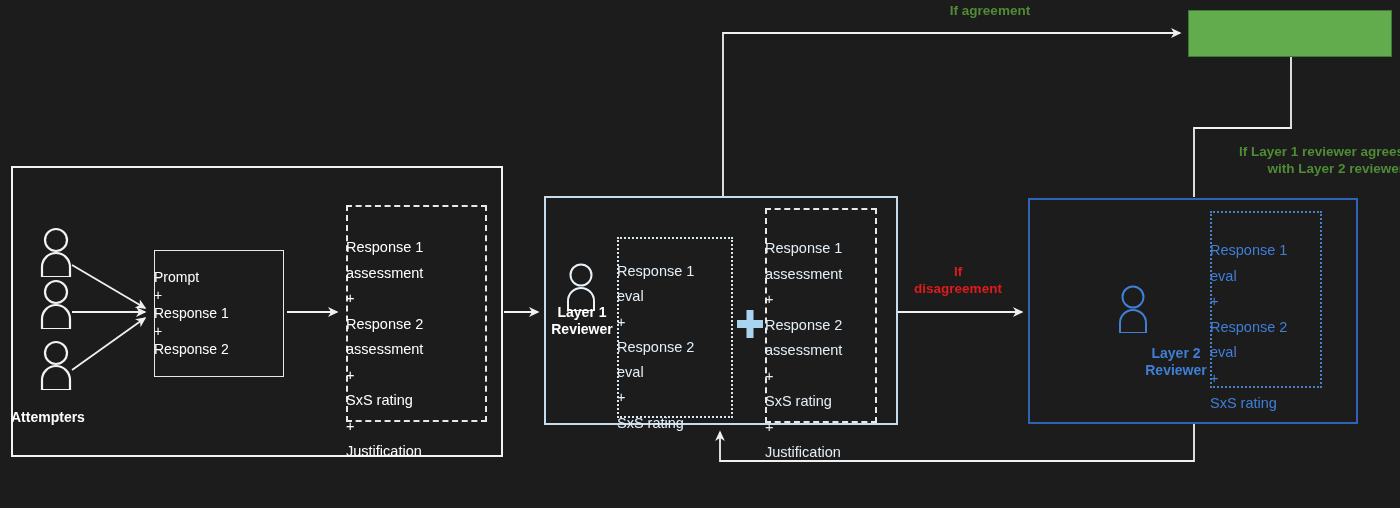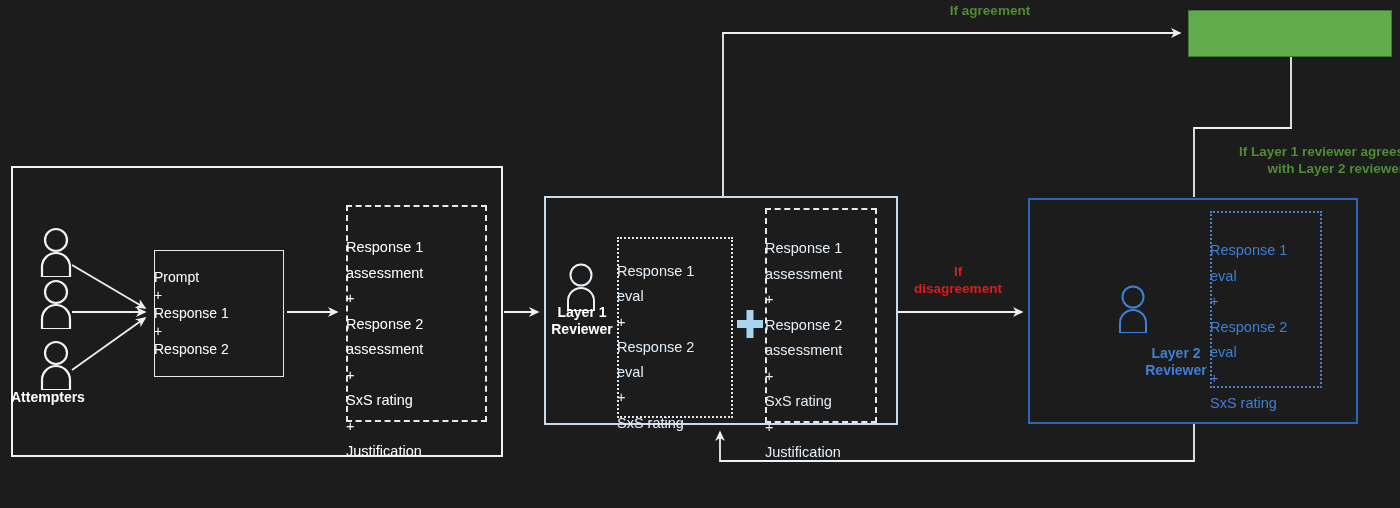--- a/index.html
+++ b/index.html
@@ -22,21 +22,21 @@
     line-height:1.5;
     white-space:pre-line;
   }
   
   #attempters-panel{
     left:11px; top:166px; width:492px; height:291px;
     border:2px solid #f2f2f2;
     box-sizing:border-box;
   }
   #attempters-label{
-    left:11px; top:387px; width:120px;
+    left:11px; top:407px; width:120px;
     color:#ffffff; font-size:14px; font-weight:bold; text-align:left;
   }
   
   #prompt-box{
     left:154px; top:250px; width:130px; height:127px;
     border:1.6px solid #e8e8e8; box-sizing:border-box;
   }
   #prompt-text{
     left:154px; top:268px; width:130px;
     font-size:14px; line-height:18px;

